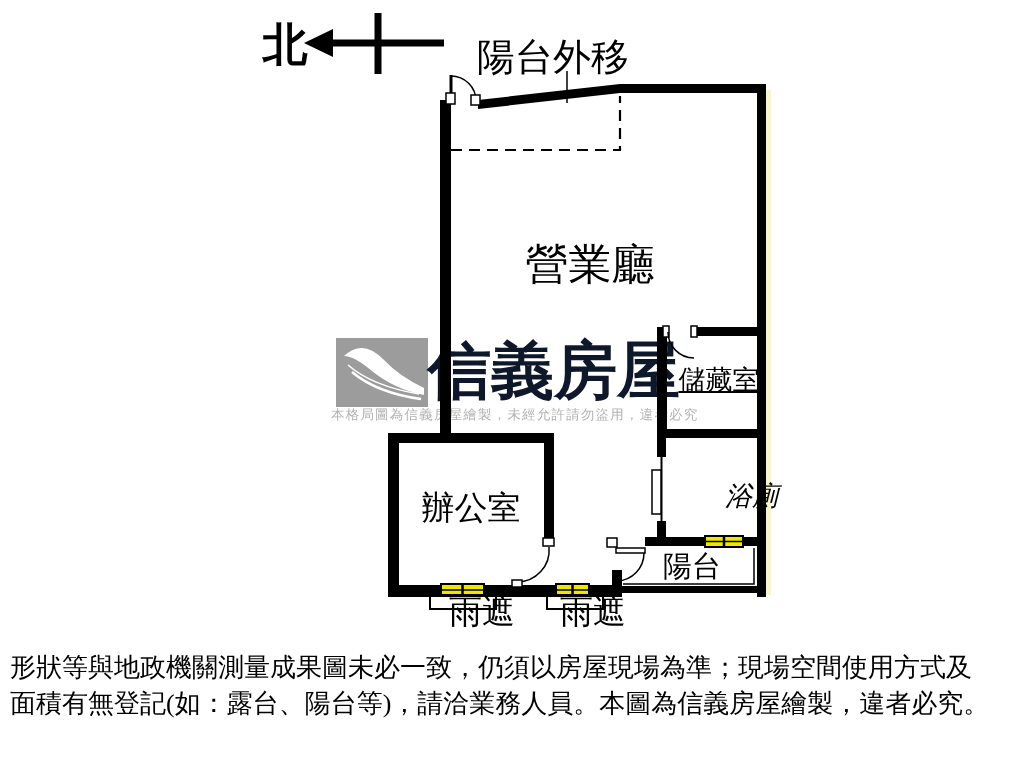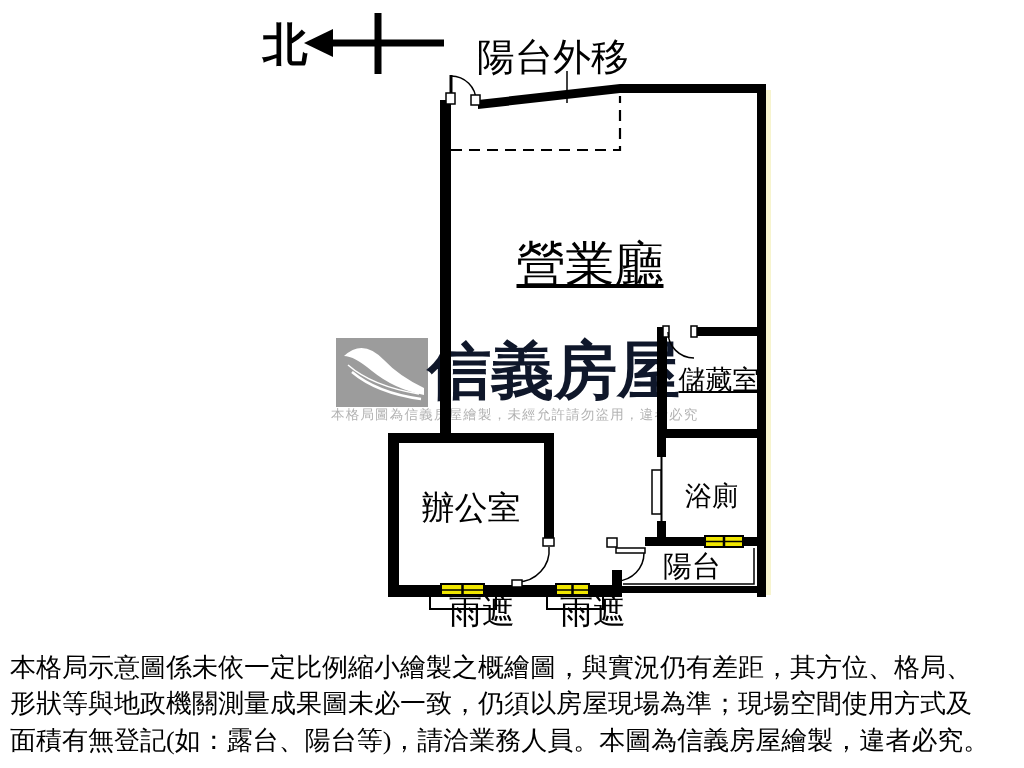--- a/index.html
+++ b/index.html
@@ -2,21 +2,21 @@
 <html><head>
 <meta charset="utf-8">
 <style>
   html,body{margin:0;padding:0;background:#ffffff;}
   #stage{position:relative;width:1024px;height:768px;background:#ffffff;overflow:hidden;
          font-family:"Liberation Serif","DejaVu Serif",serif;}
   .label{position:absolute;transform:translate(-50%,-50%);color:#000;white-space:nowrap;
          font-family:"Liberation Serif","DejaVu Serif",serif;}
   #north-label{font-size:45px;font-weight:600;}
   #balcony-ext-label{font-size:38px;}
-  #main-hall-label{font-size:49px;text-decoration:underline;}
+  #main-hall-label{font-size:43px;}
   #office-label{font-size:33px;font-family:Liberation Mono, monospace;}
   #storage-label{font-size:27px;}
   #bathroom-label{font-size:27px;}
   #balcony-label{font-size:29px;}
   .rain-label{font-size:33px;margin-left:18px;}
   #wm-brand{position:absolute;left:428px;top:336px;font-size:63px;font-weight:600;
             color:#0f172a;letter-spacing:0px;line-height:70px;white-space:nowrap;}
   #wm-notice{position:absolute;left:331px;top:406px;font-size:13.5px;color:#b2b2b2;
              letter-spacing:1.2px;white-space:nowrap;}
   #disclaimer{position:absolute;left:10px;top:650px;width:1008px;font-size:26px;
@@ -115,24 +115,23 @@
 
     <rect x="430" y="595" width="66" height="14" fill="none" stroke="#000" stroke-width="2"></rect>
     <rect x="547" y="595" width="56" height="14" fill="none" stroke="#000" stroke-width="2"></rect>
   </svg>
 
   <div class="label" id="north-label" style="left:285px;top:45px;">北</div>
   <div class="label" id="balcony-ext-label" style="left:553px;top:57px;">陽台外移</div>
   <div class="label" id="main-hall-label" style="left:590px;top:265px;">營業廳</div>
   <div class="label" id="office-label" style="left:471px;top:508px;">辦公室</div>
   <div class="label" id="storage-label" style="left:719px;top:380px;text-decoration:underline;">儲藏室</div>
-  <div class="label" id="bathroom-label" style="left:712px;top:496px;">浴廁</div>
+  <div class="label" id="bathroom-label" style="left:752px;top:496px;font-style:italic;">浴廁</div>
   <div class="label" id="balcony-label" style="left:692px;top:567px;">陽台</div>
   <div class="label rain-label" style="left:464px;top:612px;">雨遮</div>
   <div class="label rain-label" style="left:575px;top:612px;">雨遮</div>
 
   <div id="disclaimer">
-    <div>本格局示意圖係未依一定比例縮小繪製之概繪圖，與實況仍有差距，其方位、格局、</div>
     <div>形狀等與地政機關測量成果圖未必一致，仍須以房屋現場為準；現場空間使用方式及</div>
     <div>面積有無登記(如：露台、陽台等)，請洽業務人員。本圖為信義房屋繪製，違者必究。</div>
   </div>
 
 </div>
 
 </body></html>

